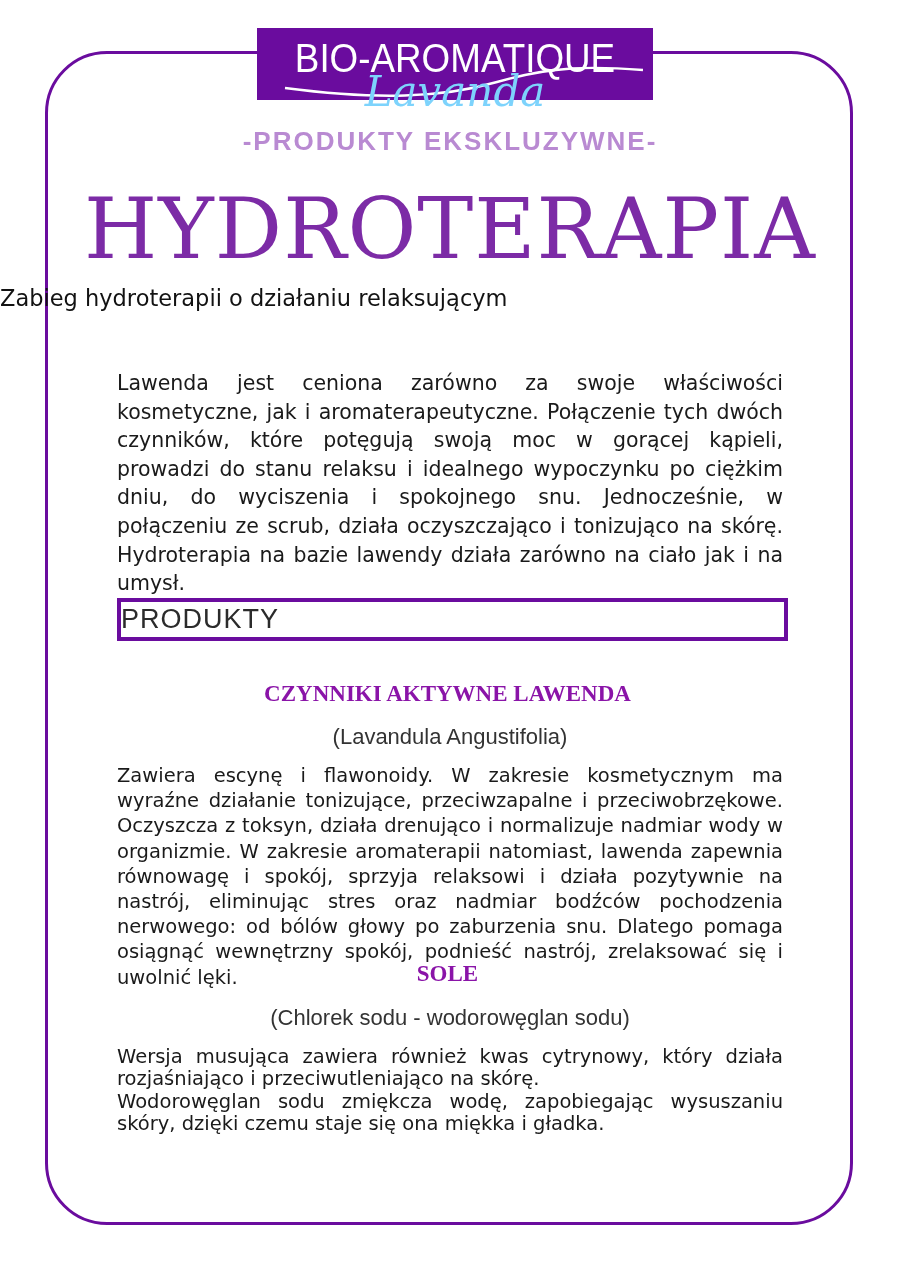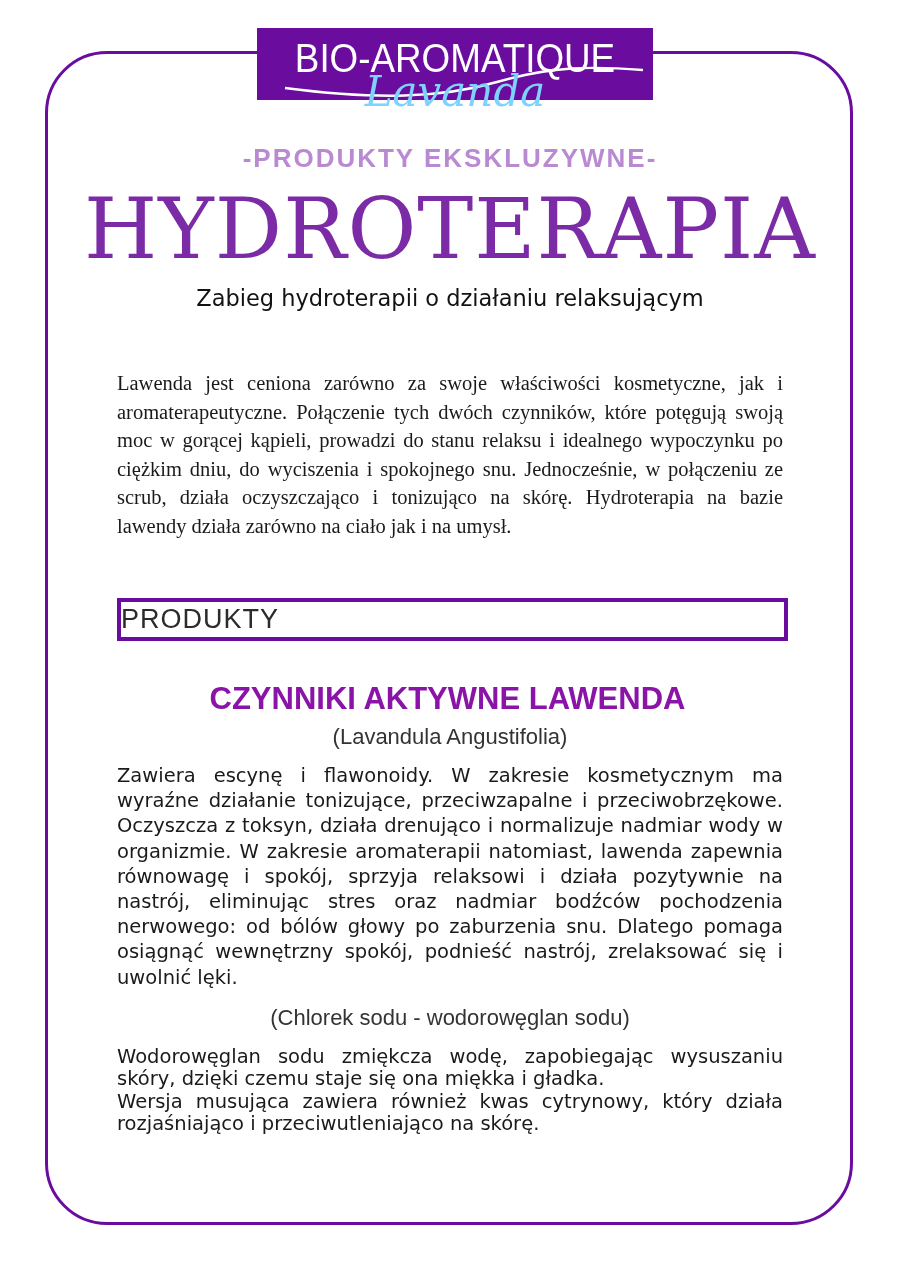--- a/index.html
+++ b/index.html
@@ -55,66 +55,65 @@
   }
   .tagline{
     position:absolute;left:0;right:0;top:126px;
     text-align:center;
     font-family:"Liberation Sans", sans-serif;
     font-weight:bold;
     font-size:26px;
     letter-spacing:2px;
     color:var(--lavender);
     white-space:nowrap;
-    margin-top:17px;
   }
   .doc-title{
     position:absolute;left:0;right:0;top:186px;
     text-align:center;
     font-family:"DejaVu Serif", serif;
     font-weight:400;
     font-size:84px;
     line-height:86px;
     color:var(--title);
     letter-spacing:1px;
     white-space:nowrap;
   }
   .subtitle{
     position:absolute;left:0;right:0;top:284px;
-    text-align:center;
+    text-align:left;
     font-size:22.5px;
     line-height:28px;
     color:#121212;
   }
   .para{
     position:absolute;
     left:117px;width:666px;
     text-align:justify;
     color:var(--ink);
   }
-  .para-1{top:369px;font-size:20.5px;line-height:28.6px;font-family:Liberation Serif, serif;}
+  .para-1{top:369px;font-size:20.5px;line-height:28.6px;}
   .para-2{top:763px;font-size:19.5px;line-height:25.2px;}
   .para-3{top:1046px;font-size:19.5px;line-height:22.4px;}
   .produkty-box{
     position:absolute;
     left:117px;top:598px;width:671px;height:43px;
     box-sizing:border-box;
     border:4px solid var(--deep);
     display:flex;align-items:center;
     font-family:"Liberation Sans", sans-serif;
     font-size:27px;
     letter-spacing:1px;
     color:#2b2b2b;
   }
   .section-heading{
     position:absolute;left:0;right:5px;
     text-align:center;
-    font-family:Liberation Sans, sans-serif;
+    font-family:Liberation Serif, serif;
     font-weight:bold;
-    font-size:31px;
+    font-size:23px;
     color:var(--heading);
     white-space:nowrap;
   }
   .heading-1{top:681px;}
   .heading-2{top:961px;}
   .section-sub{
     position:absolute;left:0;right:0;
     text-align:center;
     font-family:"Liberation Sans", sans-serif;
     font-size:22px;
@@ -151,20 +150,21 @@
   <div class="para para-1">Lawenda jest ceniona zarówno za swoje właściwości kosmetyczne, jak i aromaterapeutyczne. Połączenie tych dwóch czynników, które potęgują swoją moc w gorącej kąpieli, prowadzi do stanu relaksu i idealnego wypoczynku po ciężkim dniu, do wyciszenia i spokojnego snu. Jednocześnie, w połączeniu ze scrub, działa oczyszczająco i tonizująco na skórę. Hydroterapia na bazie lawendy działa zarówno na ciało jak i na umysł.</div>
 
   <div class="produkty-box">
     <span>PRODUKTY</span>
   </div>
 
   <div class="section-heading heading-1">CZYNNIKI AKTYWNE LAWENDA</div>
   <div class="section-sub sub-1">(Lavandula Angustifolia)</div>
   <div class="para para-2">Zawiera escynę i flawonoidy. W zakresie kosmetycznym ma wyraźne działanie tonizujące, przeciwzapalne i przeciwobrzękowe. Oczyszcza z toksyn, działa drenująco i normalizuje nadmiar wody w organizmie. W zakresie aromaterapii natomiast, lawenda zapewnia równowagę i spokój, sprzyja relaksowi i działa pozytywnie na nastrój, eliminując stres oraz nadmiar bodźców pochodzenia nerwowego: od bólów głowy po zaburzenia snu. Dlatego pomaga osiągnąć wewnętrzny spokój, podnieść nastrój, zrelaksować się i uwolnić lęki.</div>
 
+  <div class="section-heading heading-2">SOLE</div>
   <div class="section-sub sub-2">(Chlorek sodu - wodorowęglan sodu)</div>
 
   <div class="para para-3">
+    <div class="line">Wersja musująca zawiera również kwas cytrynowy, który działa rozjaśniająco i przeciwutleniająco na skórę.</div>
     <div class="line">Wodorowęglan sodu zmiękcza wodę, zapobiegając wysuszaniu skóry, dzięki czemu staje się ona miękka i gładka.</div>
-    <div class="line">Wersja musująca zawiera również kwas cytrynowy, który działa rozjaśniająco i przeciwutleniająco na skórę.</div>
   </div>
 
 </div>
 
 </body></html>

